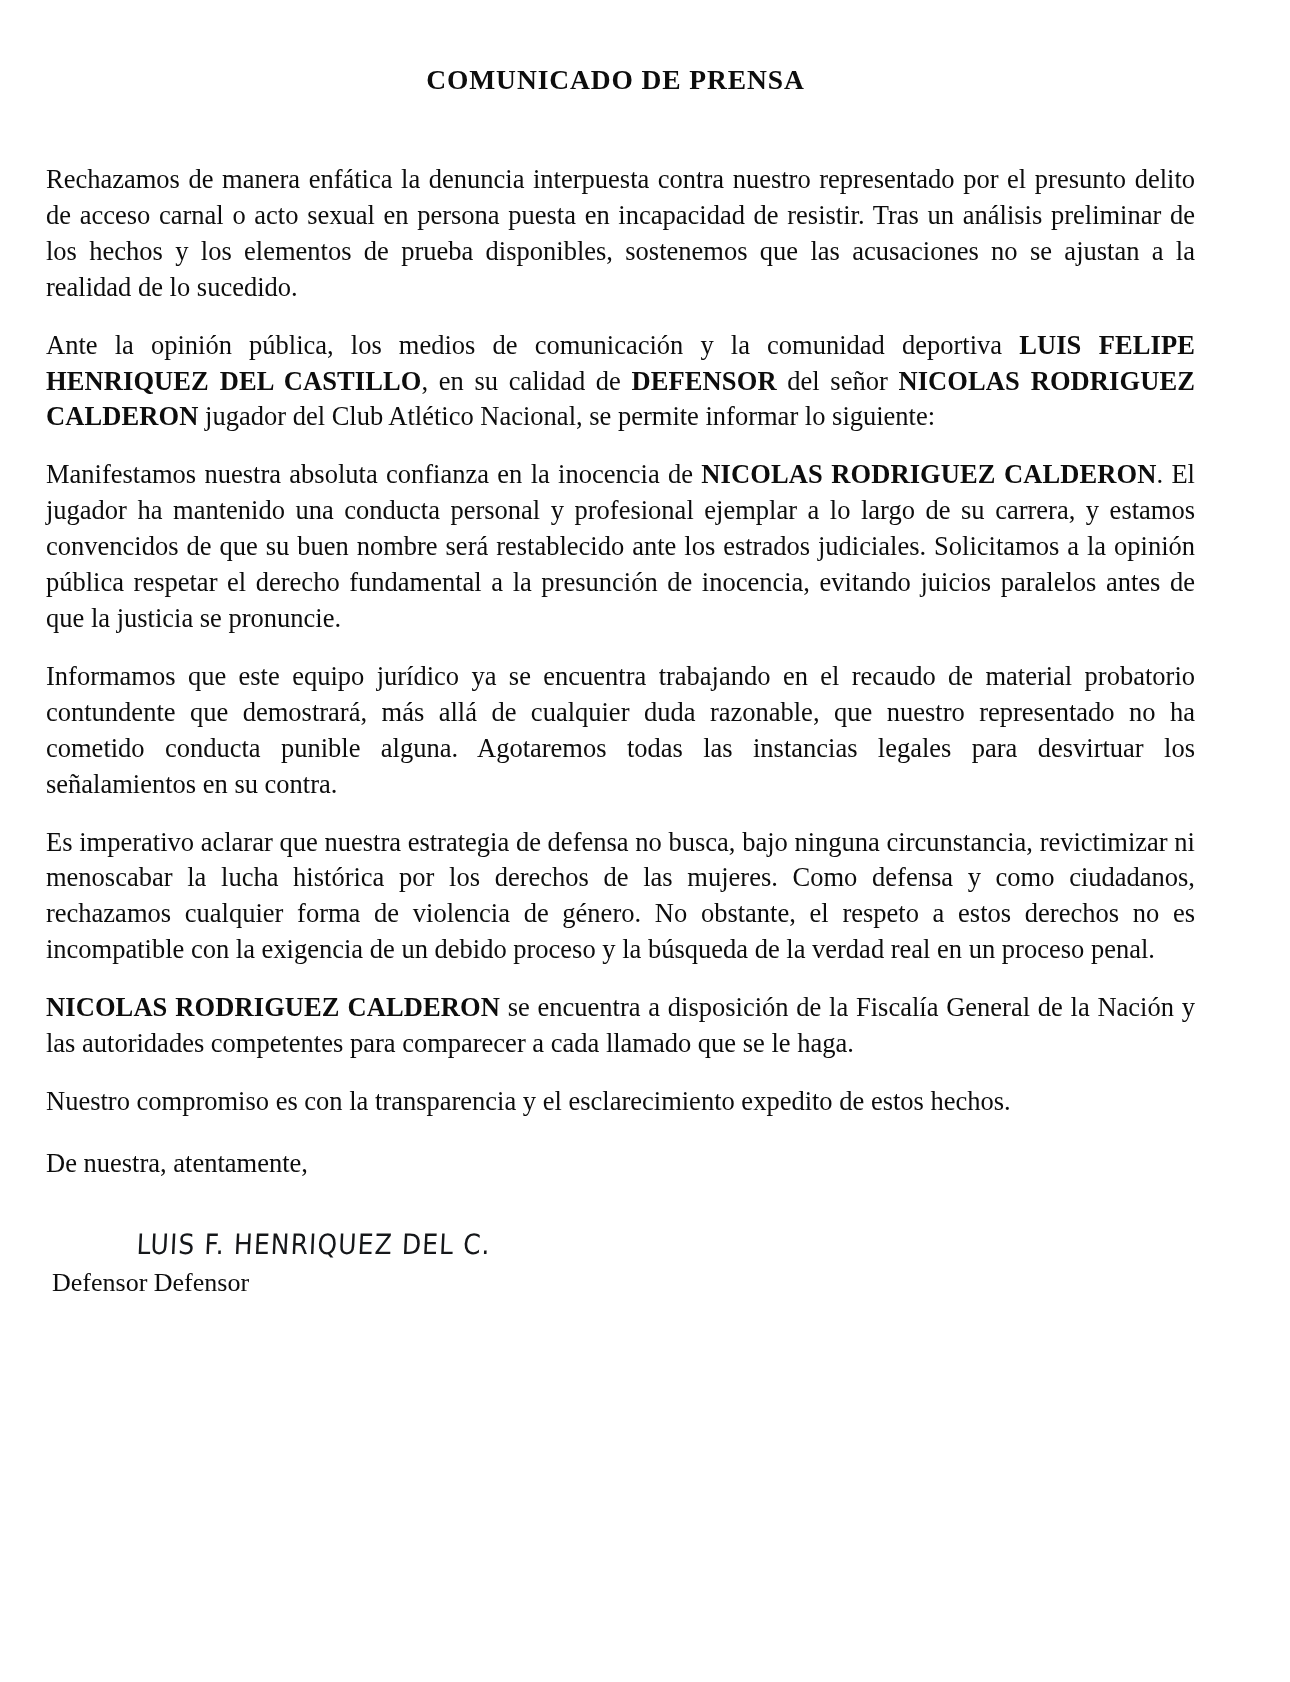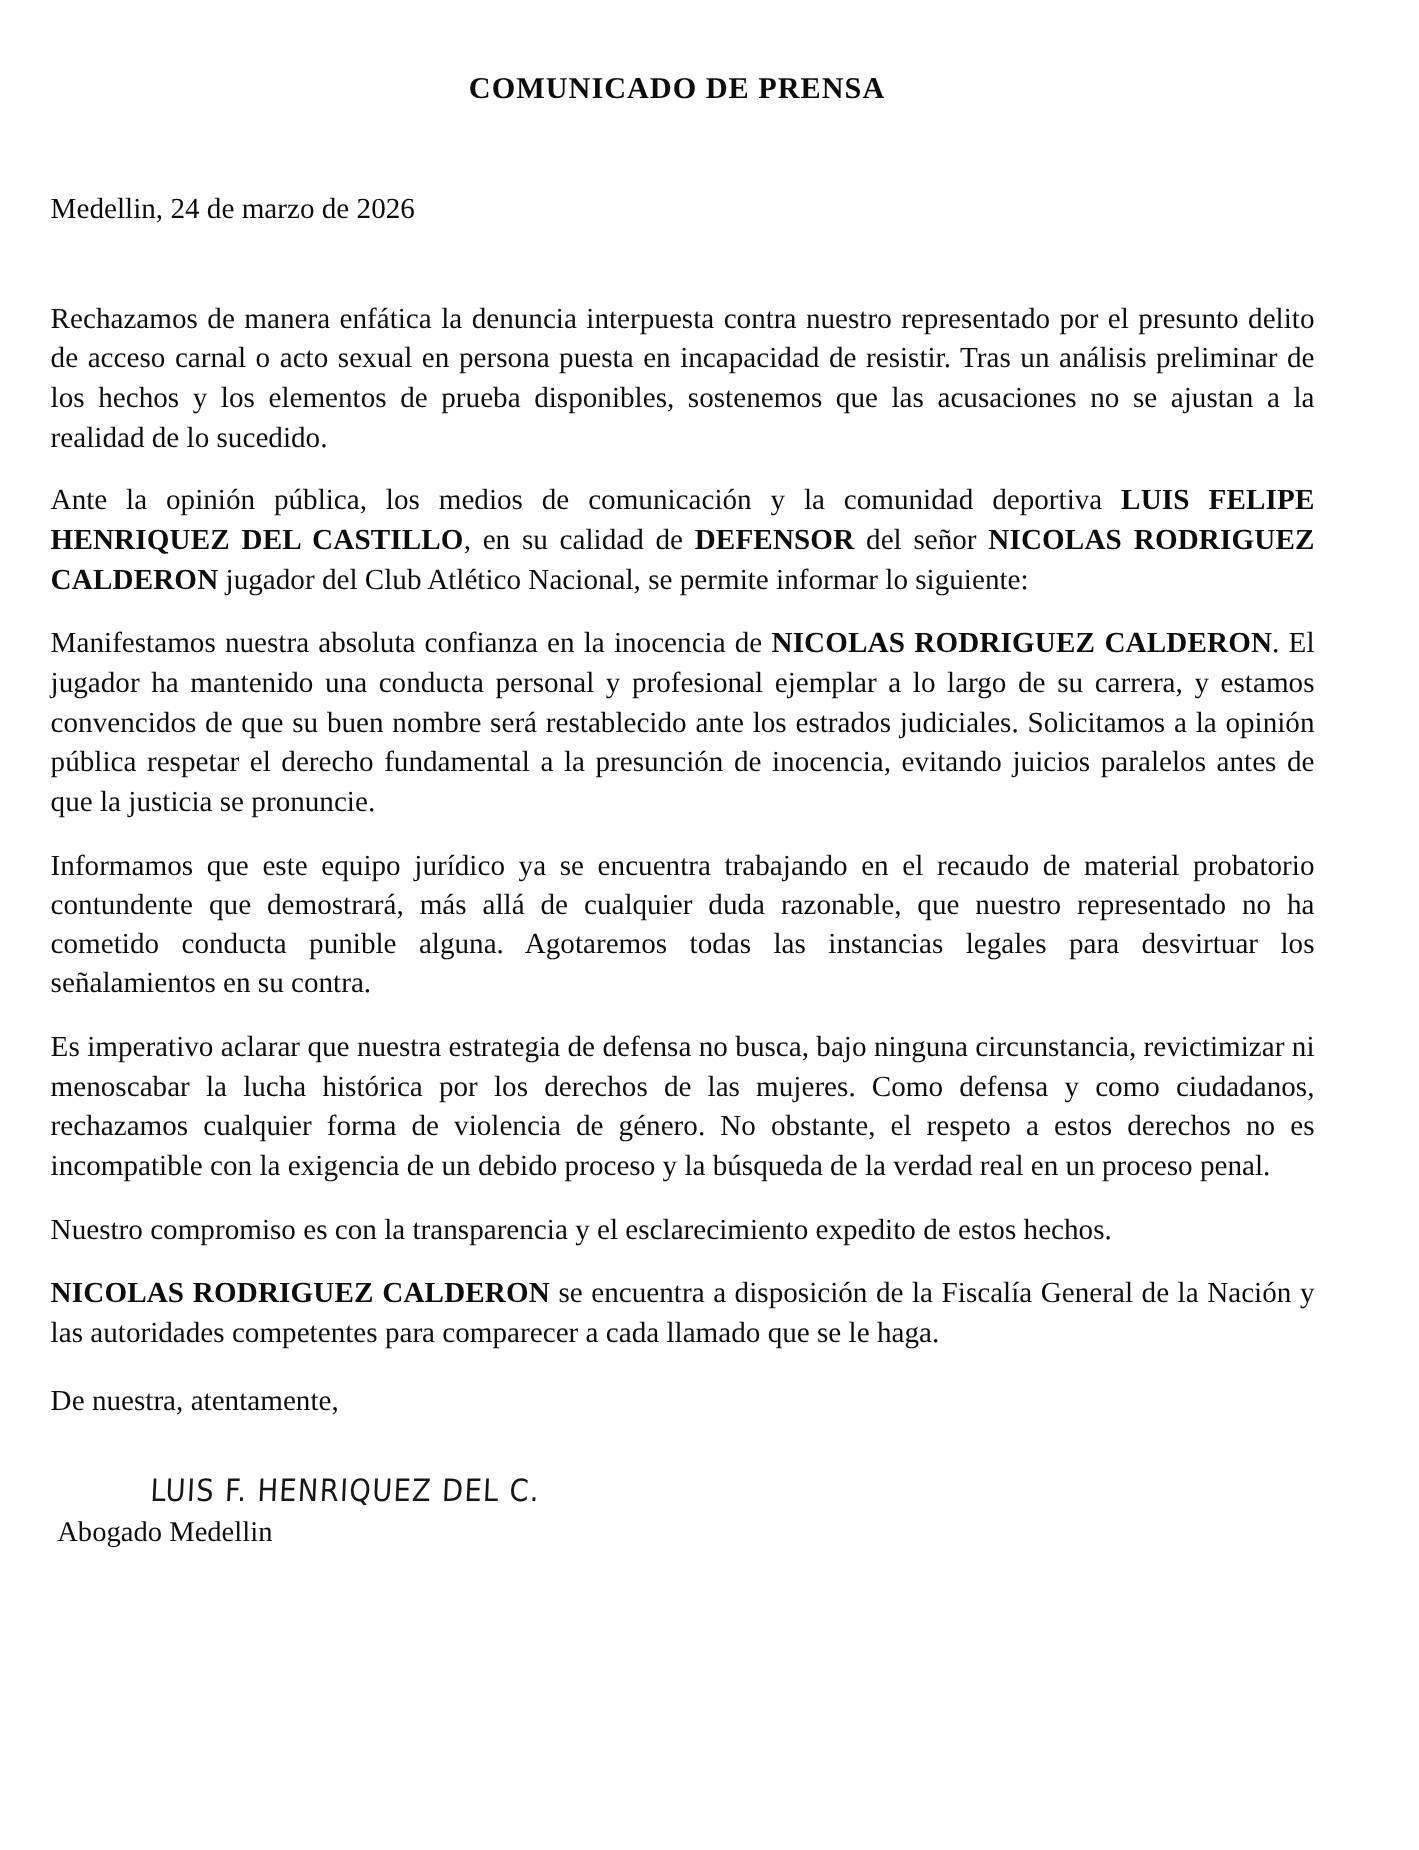--- a/index.html
+++ b/index.html
@@ -97,36 +97,35 @@
   }
 </style>
 </head>
 <body>
 
 <div class="page">
   <div class="content">
 
     <h1 class="doc-title">COMUNICADO DE PRENSA</h1>
 
-    <div class="dateline">Medellin, 24 de marzo de 2026</div>
 
     <div class="body-block">
       <p class="para"><span>Rechazamos de manera enfática la denuncia interpuesta contra nuestro representado por el presunto delito de acceso carnal o acto sexual en persona puesta en incapacidad de resistir. Tras un análisis preliminar de los hechos y los elementos de prueba disponibles, sostenemos que las acusaciones no se ajustan a la realidad de lo sucedido.</span></p>
       <p class="para"><span>Ante la opinión pública, los medios de comunicación y la comunidad deportiva </span><b>LUIS FELIPE HENRIQUEZ DEL CASTILLO</b><span>, en su calidad de </span><b>DEFENSOR</b><span> del señor </span><b>NICOLAS RODRIGUEZ CALDERON</b><span> jugador del Club Atlético Nacional, se permite informar lo siguiente:</span></p>
       <p class="para"><span>Manifestamos nuestra absoluta confianza en la inocencia de </span><b>NICOLAS RODRIGUEZ CALDERON</b><span>. El jugador ha mantenido una conducta personal y profesional ejemplar a lo largo de su carrera, y estamos convencidos de que su buen nombre será restablecido ante los estrados judiciales. Solicitamos a la opinión pública respetar el derecho fundamental a la presunción de inocencia, evitando juicios paralelos antes de que la justicia se pronuncie.</span></p>
       <p class="para"><span>Informamos que este equipo jurídico ya se encuentra trabajando en el recaudo de material probatorio contundente que demostrará, más allá de cualquier duda razonable, que nuestro representado no ha cometido conducta punible alguna. Agotaremos todas las instancias legales para desvirtuar los señalamientos en su contra.</span></p>
       <p class="para"><span>Es imperativo aclarar que nuestra estrategia de defensa no busca, bajo ninguna circunstancia, revictimizar ni menoscabar la lucha histórica por los derechos de las mujeres. Como defensa y como ciudadanos, rechazamos cualquier forma de violencia de género. No obstante, el respeto a estos derechos no es incompatible con la exigencia de un debido proceso y la búsqueda de la verdad real en un proceso penal.</span></p>
+      <p class="para"><b>NICOLAS RODRIGUEZ CALDERON</b><span> se encuentra a disposición de la Fiscalía General de la Nación y las autoridades competentes para comparecer a cada llamado que se le haga.</span></p>
       <p class="para"><span>Nuestro compromiso es con la transparencia y el esclarecimiento expedito de estos hechos.</span></p>
-      <p class="para"><b>NICOLAS RODRIGUEZ CALDERON</b><span> se encuentra a disposición de la Fiscalía General de la Nación y las autoridades competentes para comparecer a cada llamado que se le haga.</span></p>
     </div>
 
     <div class="closing">De nuestra, atentamente,</div>
 
     <div class="signature-area">
       <div class="signature-script">LUIS F. HENRIQUEZ DEL C.</div>
     </div>
 
     <div class="signer-block">
-      <div class="signer-role">Abogado Medellin</div>
+      <div class="signer-role">Defensor Defensor</div>
     </div>
 
   </div>
 </div>
 
 </body></html>

